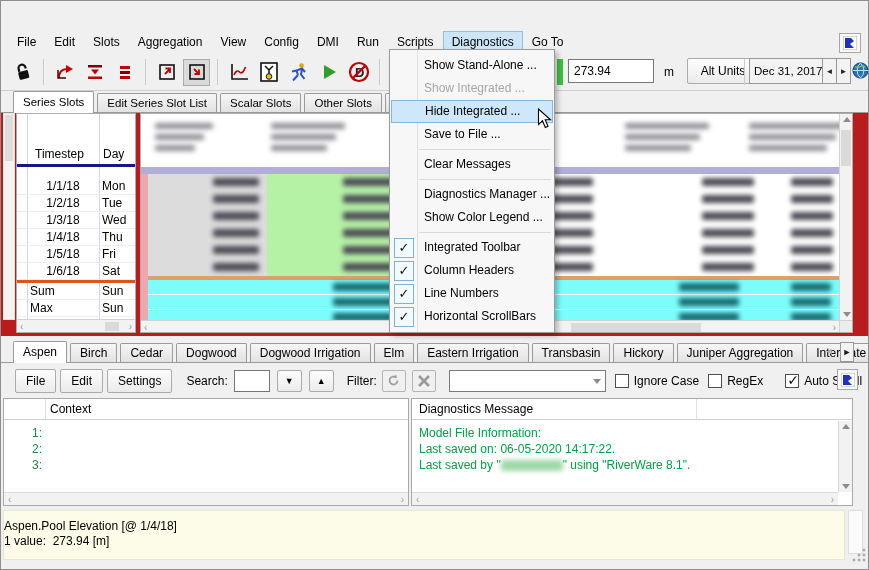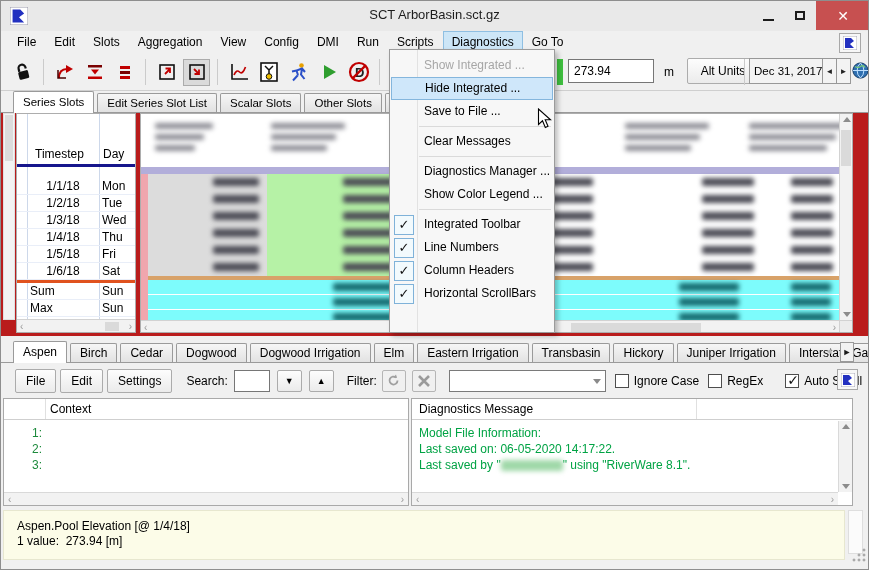--- a/index.html
+++ b/index.html
@@ -122,56 +122,38 @@
 .ctx-line{color:#1d8a3c;text-align:right;width:38px;line-height:16px;font-size:12px}
 .ctx-body{padding-top:5px}
 .msg-body{padding:5px 0 0 7px}
 .msg-line{color:#00a344;line-height:16px;font-size:12px;white-space:pre}
 .redacted{display:inline-block;width:62px;height:11px;background:#9fd8a8;filter:blur(2.5px);vertical-align:middle;border-radius:2px}
 .p-vscroll{position:absolute;right:0;top:22px;bottom:13px;width:14px;background:#f2f2f2;border-left:1px solid #d9d9d9;display:flex;flex-direction:column;align-items:center;justify-content:space-between;padding:3px 0}
 .p-hscroll{position:absolute;bottom:0;left:0;right:0;height:13px;background:#f2f2f2;border-top:1px solid #d9d9d9;display:flex;align-items:center;justify-content:space-between;padding:0 4px;color:#9a9a9a;font-size:10px}
 .msg-panel .p-hscroll{right:14px}
 
 
-.statusbar{position:absolute;left:2px;top:509px;width:842px;height:50px;background:#fcfce8;border:1px solid #e7e7cf;padding:8px 13px}
+.statusbar{position:absolute;left:2px;top:509px;width:842px;height:50px;background:#fcfce8;border:1px solid #e7e7cf;padding:8px 0}
 .status-line{white-space:pre;font-size:12px}
 .status-line + .status-line{margin-top:1px}
 .status-strip{position:absolute;left:847px;top:509px;width:15px;height:44px;background:#fbfbfb;border:1px solid #dedede}
 .grip{position:absolute;right:2px;bottom:7px;width:14px;height:14px;
 background:
 radial-gradient(circle at 2px 12px,#a9a9a9 1.3px,transparent 1.7px),
 radial-gradient(circle at 7px 12px,#a9a9a9 1.3px,transparent 1.7px),
 radial-gradient(circle at 12px 12px,#a9a9a9 1.3px,transparent 1.7px),
 radial-gradient(circle at 7px 7px,#a9a9a9 1.3px,transparent 1.7px),
 radial-gradient(circle at 12px 7px,#a9a9a9 1.3px,transparent 1.7px),
 radial-gradient(circle at 12px 2px,#a9a9a9 1.3px,transparent 1.7px)}
 </style>
 </head>
 <body>
 
 <div class="window">
 
-  <div class="titlebar">
-    <span class="app-icon">
-      <svg width="18" height="18" viewBox="0 0 14 14">
-          <rect width="14" height="14" fill="#fff" stroke="#99a" stroke-width="0.8"></rect>
-          <path d="M2 12 V2 h6 l3 3 -4 3 4 4 z" fill="#2230c0"></path>
-        </svg>
-    </span>
-    <div class="title">SCT ArborBasin.sct.gz</div>
-    <div class="win-btn btn-min">
-        <span class="glyph-min"></span>
-      </div>
-    <div class="win-btn btn-max">
-        <span class="glyph-max"></span>
-      </div>
-    <div class="win-btn btn-close">
-        <span class="glyph-close">✕</span>
-      </div>
-  </div>
 
   <div class="menubar">
 
   <div class="menu-title"><span>File</span></div>
       <div class="menu-title"><span>Edit</span></div>
       <div class="menu-title"><span>Slots</span></div>
       <div class="menu-title"><span>Aggregation</span></div>
       <div class="menu-title"><span>View</span></div>
       <div class="menu-title"><span>Config</span></div>
       <div class="menu-title"><span>DMI</span></div>
@@ -471,53 +453,54 @@
           <span class="arrow-r"></span>
         </div>
       <div class="g-corner"></div>
     </div>
   </div>
 
   <div class="dropdown">
     <div class="gutterline"></div>
     <div>
 
+    <div class="menu-item"><span>Show Stand-Alone ...</span></div>
         <div class="menu-item disabled"><span>Show Integrated ...</span></div>
         <div class="menu-item highlight"><span>Hide Integrated ...</span></div>
         <div class="menu-item"><span>Save to File ...</span></div>
         <div class="menu-sep"></div>
         <div class="menu-item"><span>Clear Messages</span></div>
         <div class="menu-sep"></div>
         <div class="menu-item"><span>Diagnostics Manager ...</span></div>
         <div class="menu-item"><span>Show Color Legend ...</span></div>
         <div class="menu-sep"></div>
         <div class="menu-item checked"><span>Integrated Toolbar</span></div>
+        <div class="menu-item checked"><span>Column Headers</span></div>
         <div class="menu-item checked"><span>Line Numbers</span></div>
-        <div class="menu-item checked"><span>Column Headers</span></div>
         <div class="menu-item checked"><span>Horizontal ScrollBars</span></div>
       </div>
   </div>
   <div class="cursor">
     <svg width="18" height="22">
         <path d="M1.5 1 L1.5 16.5 L5.5 12.8 L8.3 19.5 L11 18.3 L8.2 11.8 L13.5 11.8 Z" fill="#fff" stroke="#000" stroke-width="1.1"></path>
       </svg>
   </div>
 
   <div class="tabrow obj-tabs">
 
   <div class="tab active"><span>Aspen</span></div>
       <div class="tab"><span>Birch</span></div>
       <div class="tab"><span>Cedar</span></div>
       <div class="tab"><span>Dogwood</span></div>
       <div class="tab"><span>Dogwood Irrigation</span></div>
       <div class="tab"><span>Elm</span></div>
       <div class="tab"><span>Eastern Irrigation</span></div>
       <div class="tab"><span>Transbasin</span></div>
       <div class="tab"><span>Hickory</span></div>
-      <div class="tab"><span>Juniper Irrigation</span></div>
+      <div class="tab"><span>Juniper Aggregation</span></div>
       <div class="tab"><span>Interstate Gage</span></div>
     </div>
   <div class="tabscroll left">◄</div>
   <div class="tabscroll right">►</div>
 
   <div class="filter-row">
     <div class="btn"><span>File</span></div>
     <div class="btn" style="margin-left:4px"><span>Edit</span></div>
     <div class="btn" style="margin-left:4px"><span>Settings</span></div>
     <span style="margin-left:14px">Search:</span>

